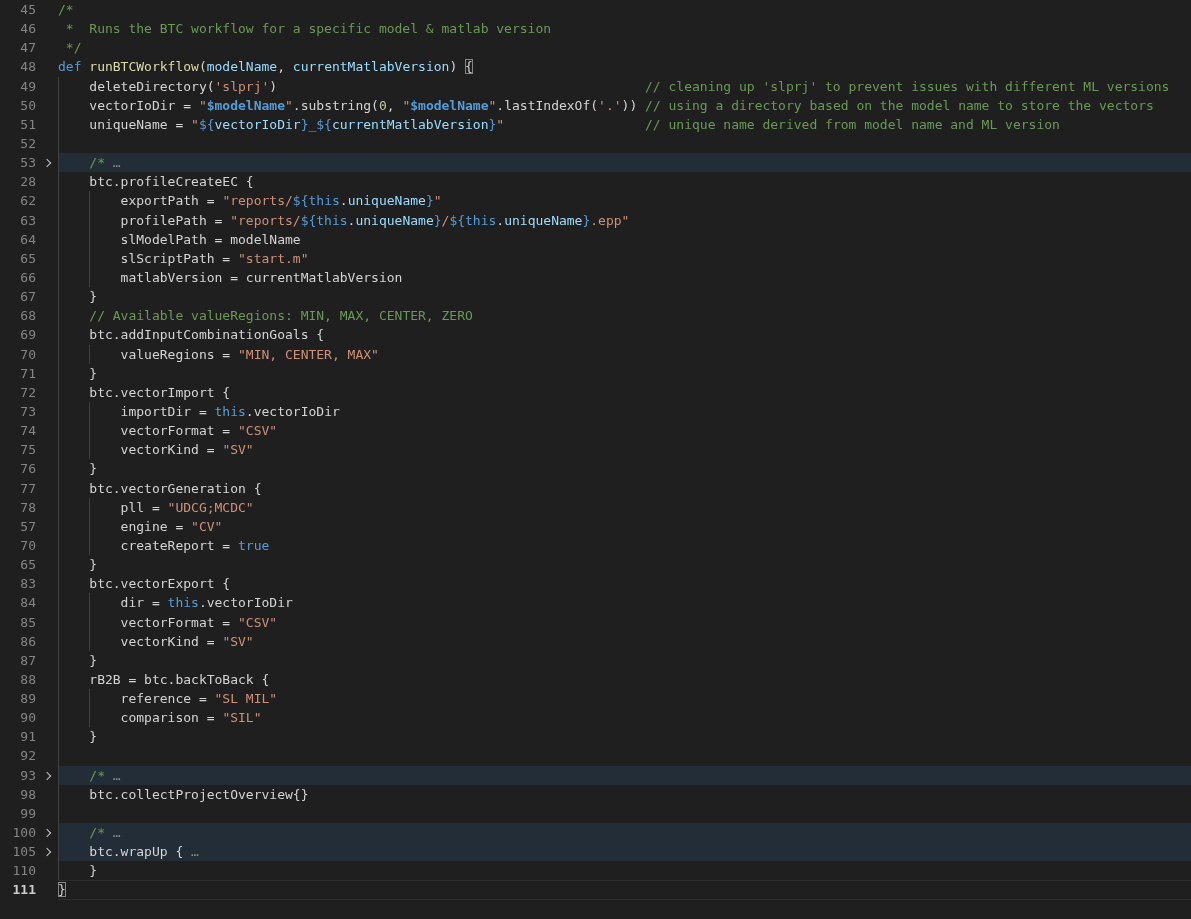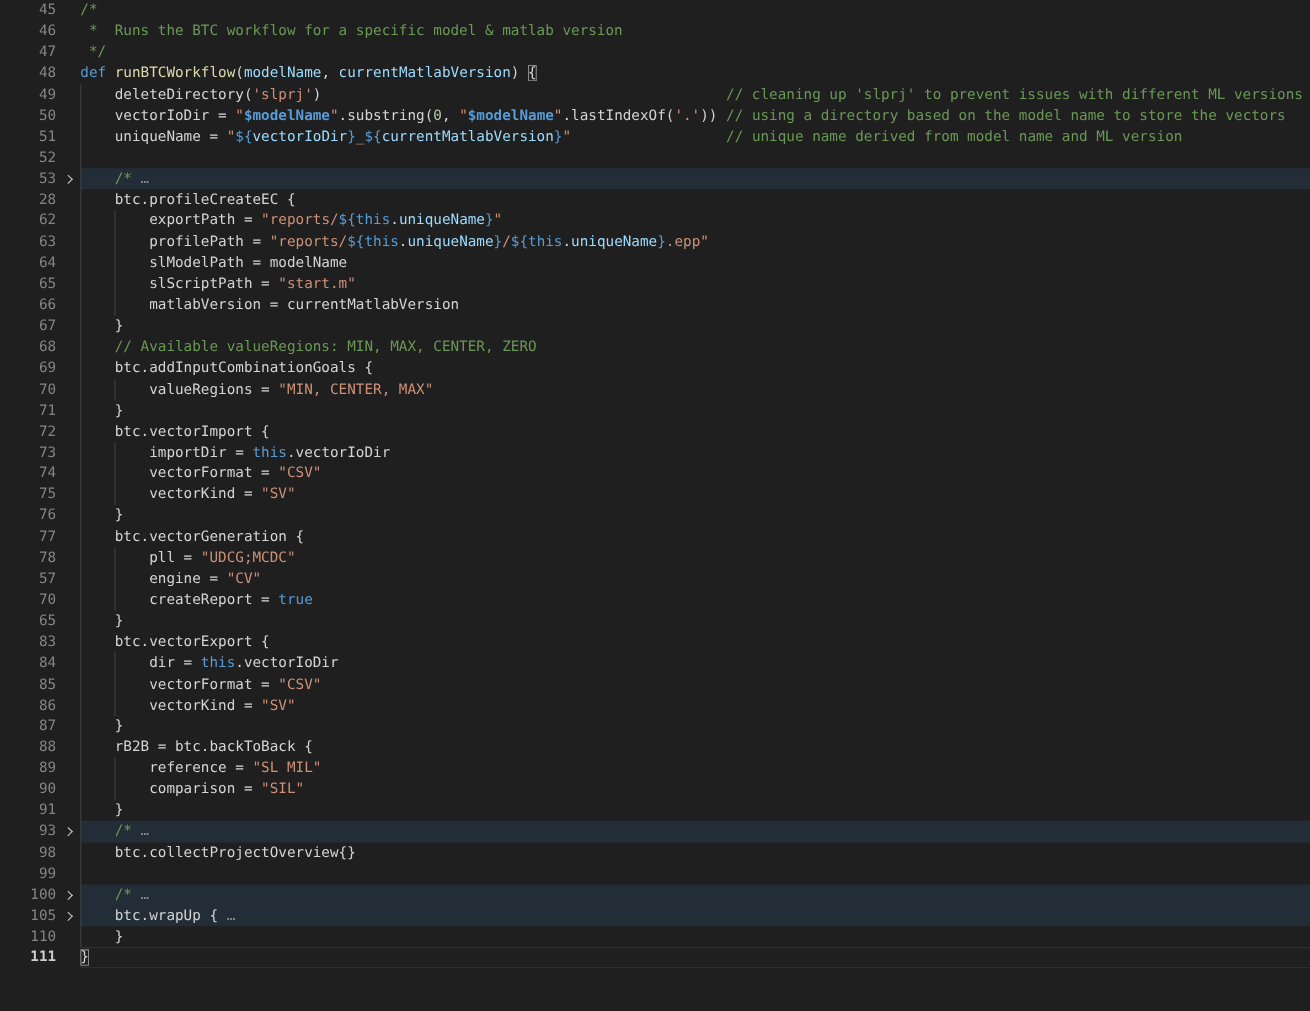--- a/index.html
+++ b/index.html
@@ -9,21 +9,21 @@
     --indentGuide:#404040; --foldHighlight:rgba(58,112,165,0.18);
     --bracketBorder:#888888; --curLineBorder:#2e2e2e; --chevron:#c5c5c5;
   }
   html,body{margin:0;padding:0;}
   body{
     width:1191px;height:919px;overflow:hidden;background:var(--bg);
     font-family:"DejaVu Sans Mono","Liberation Mono",monospace;
   }
   .editor{width:1191px;height:919px;font-size:13px;}
   .row{display:flex;height:19.1458px;line-height:19.1458px;}
-  .gut{flex:none;width:58px;display:flex;margin-left:15px;}
+  .gut{flex:none;width:58px;display:flex;}
   .num{flex:none;width:36px;text-align:right;color:var(--lineNumber);user-select:none;}
   .row.cur .num{color:var(--lineNumberActive);font-weight:bold;}
   .foldcol{flex:none;width:22px;position:relative;}
   .chev{position:absolute;left:8px;top:7px;width:5px;height:5px;
         border-top:1.4px solid var(--chevron);border-right:1.4px solid var(--chevron);
         transform:rotate(45deg);}
   .code{flex:1;position:relative;white-space:pre;color:var(--fg);}
   .row.hl .code{background:var(--foldHighlight);}
   .row.cur .code{box-shadow:inset 0 1px 0 var(--curLineBorder), inset 0 -1px 0 var(--curLineBorder);}
   .guide{position:absolute;top:0;bottom:0;width:1px;background:var(--indentGuide);}
@@ -311,20 +311,27 @@
         </div>
         <div class="code"><i class="guide" style="left: 0px;"></i><i class="guide" style="left: 31.3232px;"></i><span class="t-w">        comparison = </span><span class="t-s">"SIL"</span></div>
       </div>
       <div class="row">
         <div class="gut">
           <span class="num">91</span>
           <span class="foldcol"></span>
         </div>
         <div class="code"><i class="guide" style="left: 0px;"></i><span class="t-w">    }</span></div>
       </div>
+      <div class="row">
+        <div class="gut">
+          <span class="num">92</span>
+          <span class="foldcol"></span>
+        </div>
+        <div class="code"><i class="guide" style="left: 0px;"></i></div>
+      </div>
       <div class="row hl">
         <div class="gut">
           <span class="num">93</span>
           <span class="foldcol">
             <i class="chev"></i>
           </span>
         </div>
         <div class="code"><i class="guide" style="left: 0px;"></i><span class="t-w">    </span><span class="t-c">/*</span><span class="t-e"> …</span></div>
       </div>
       <div class="row">

